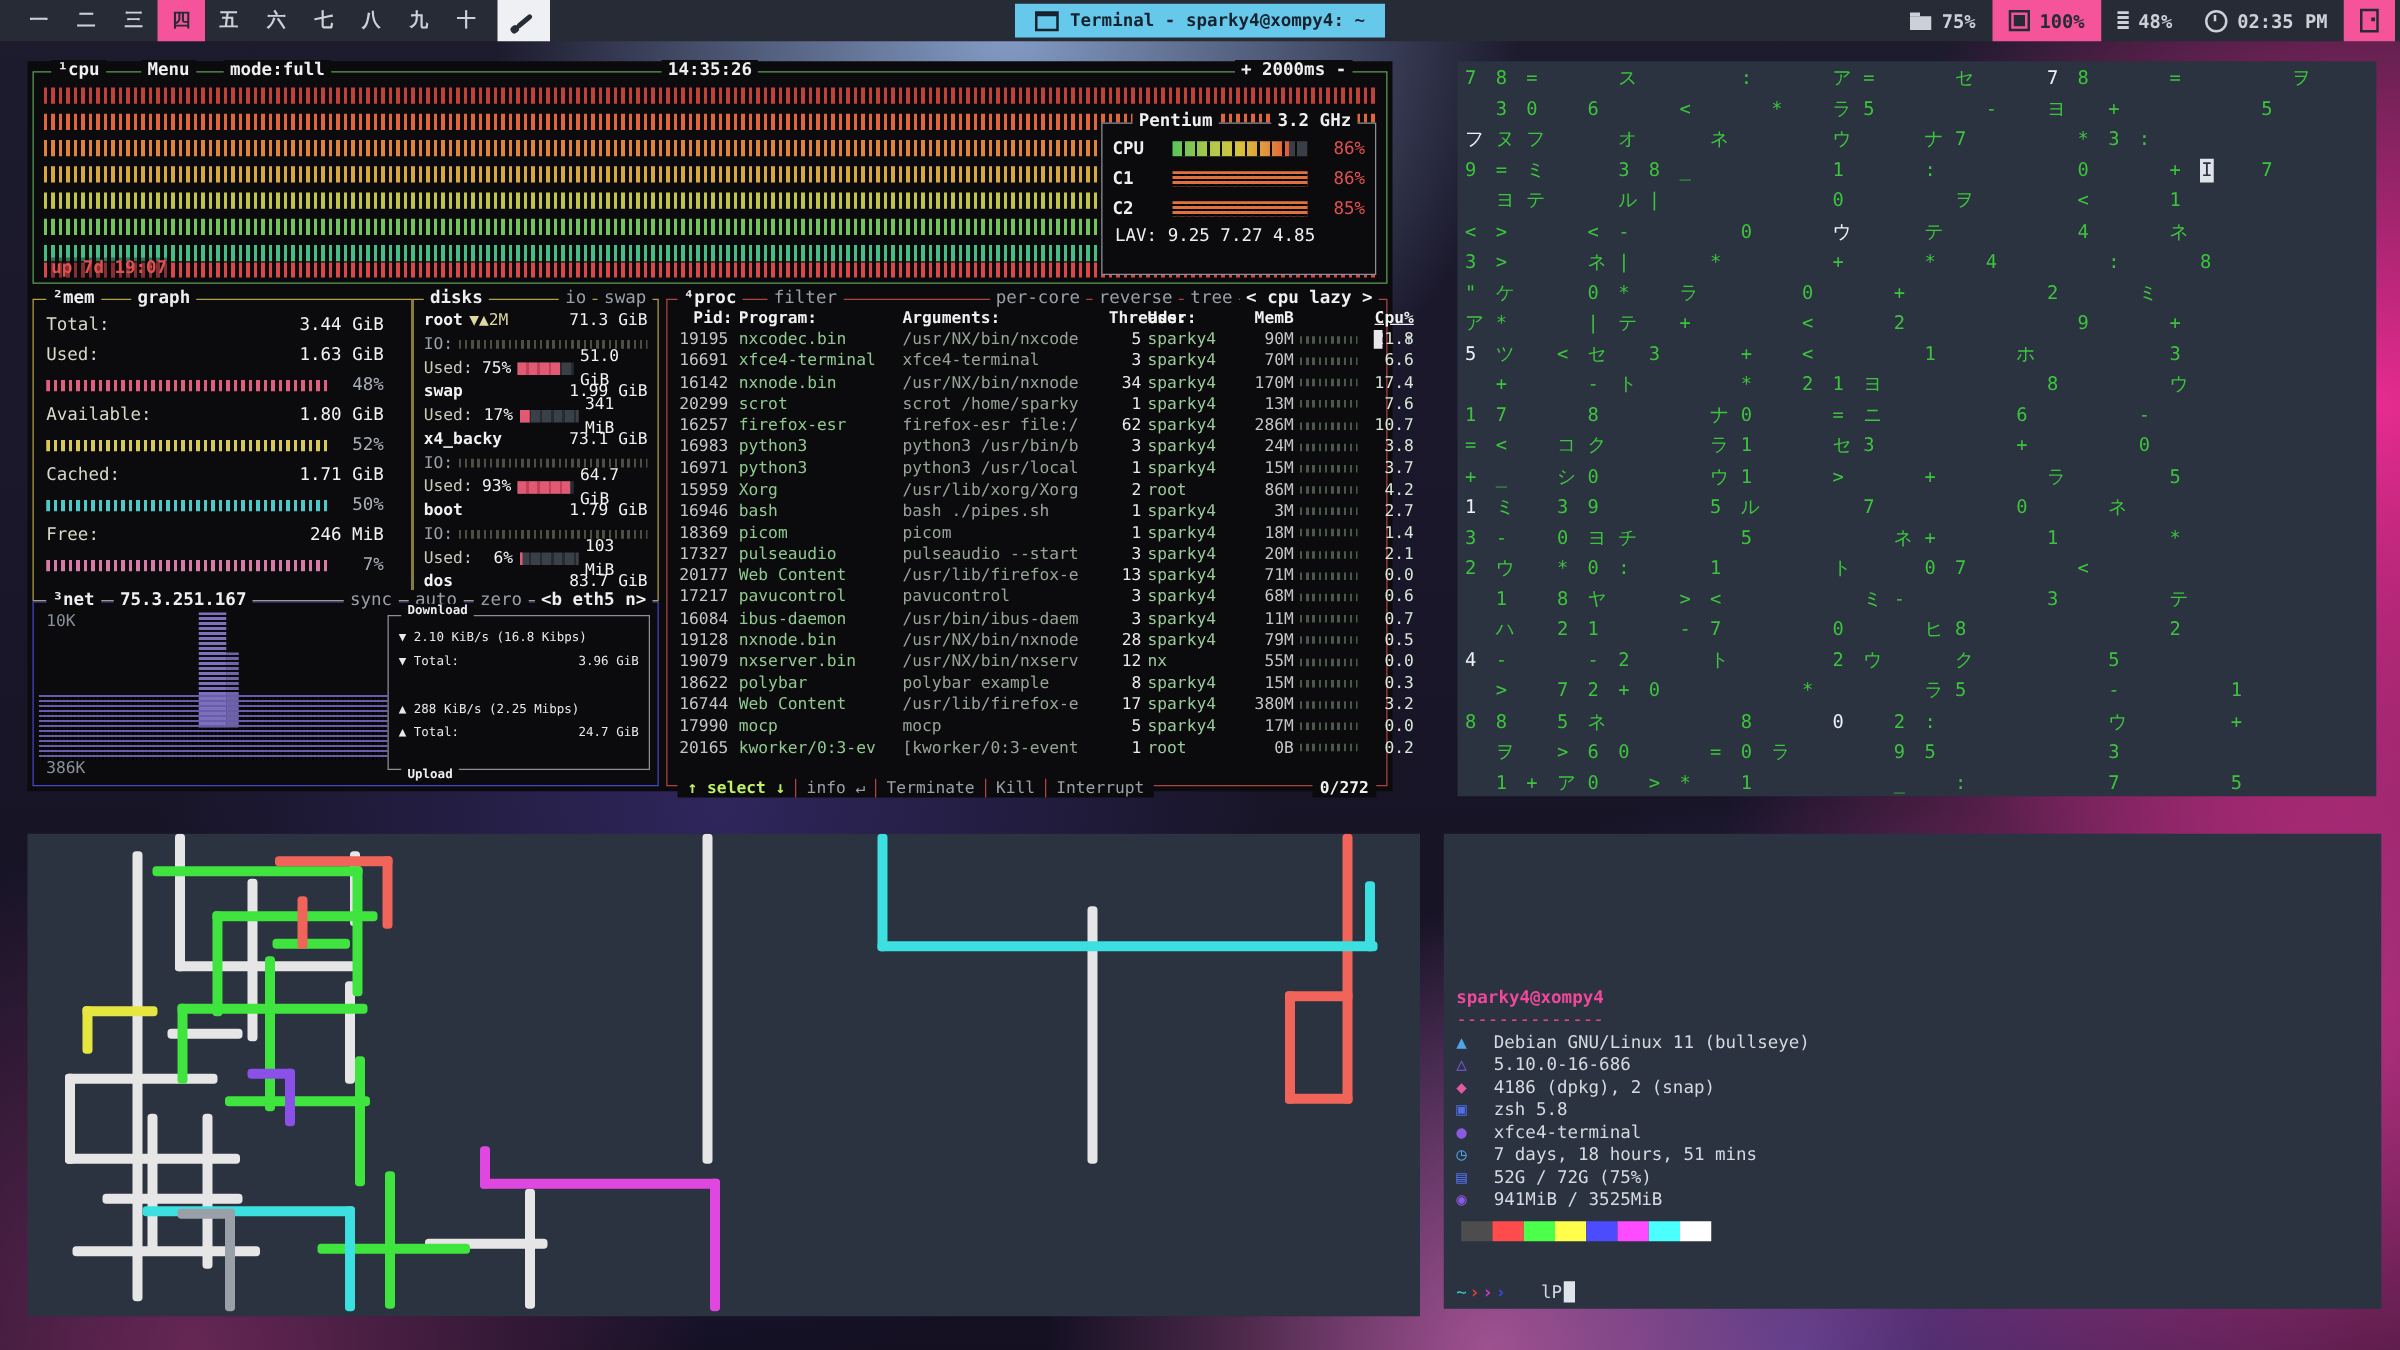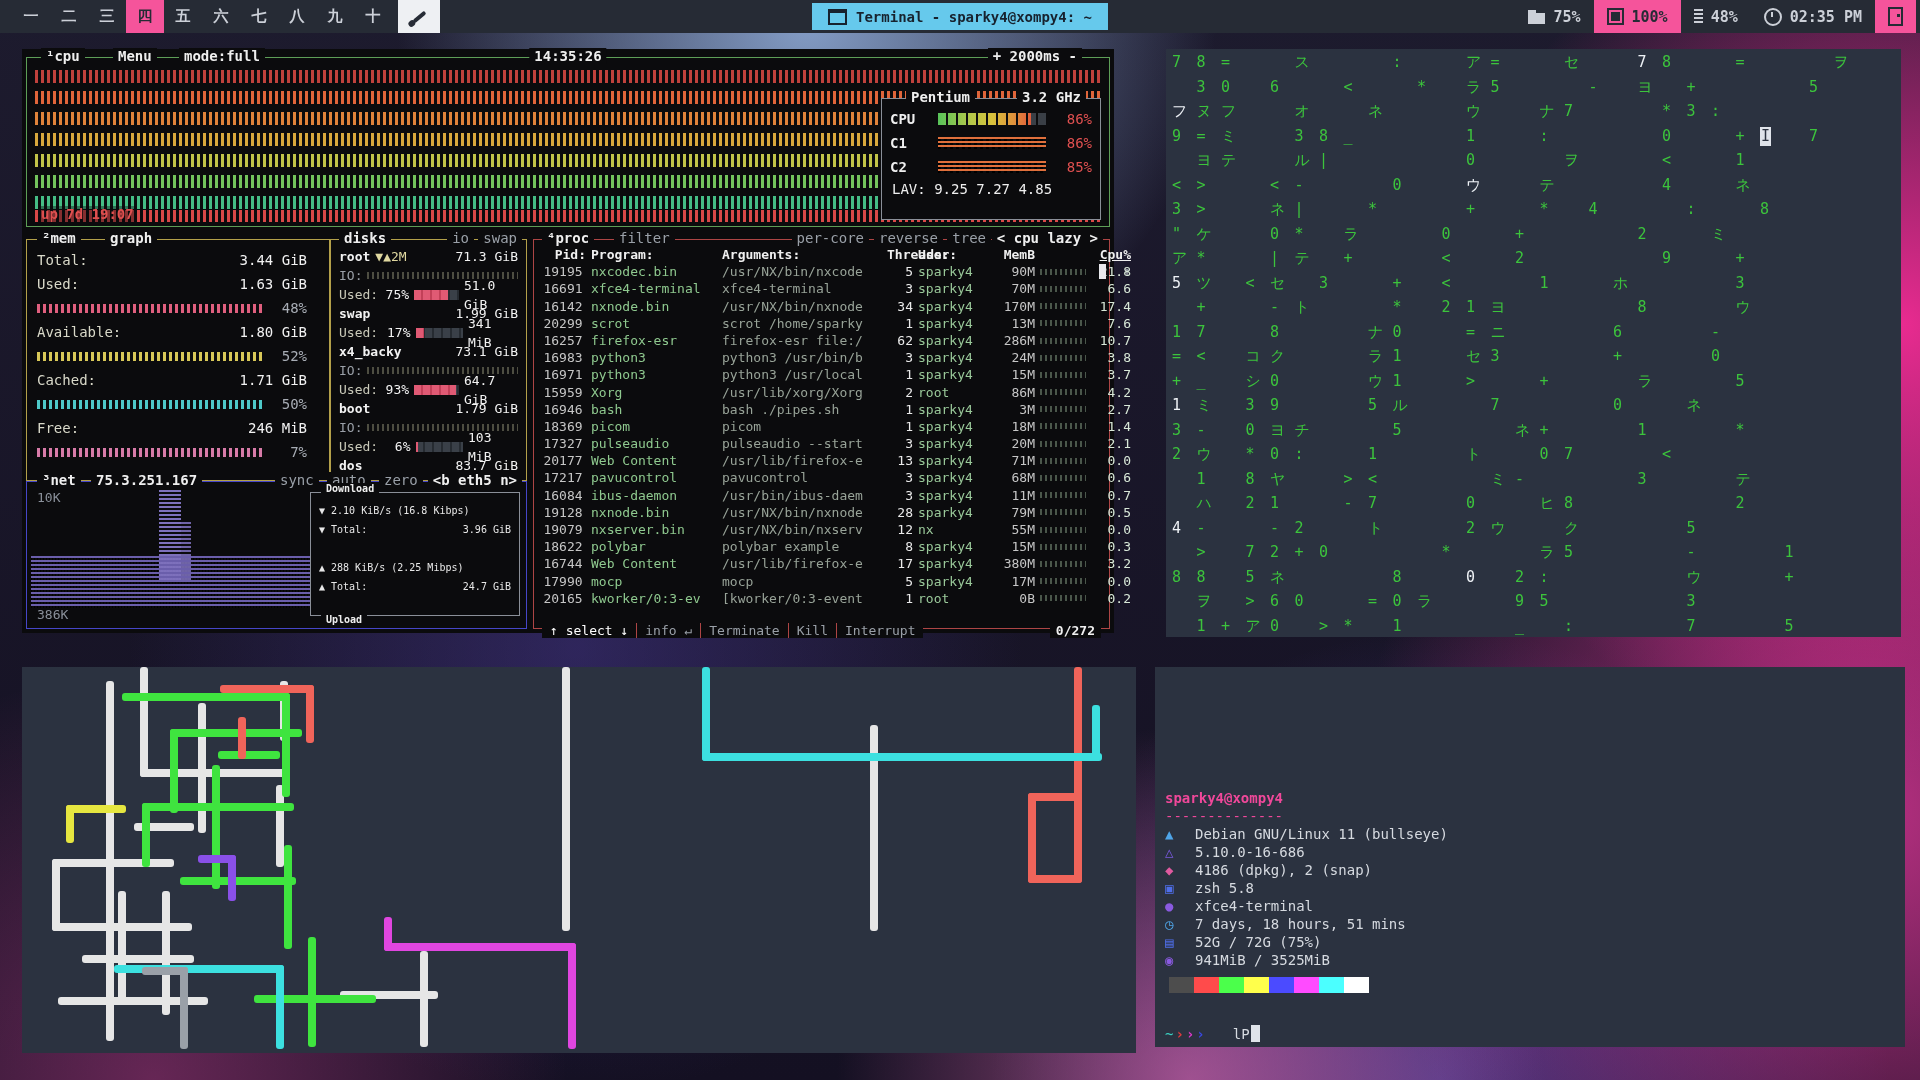--- a/index.html
+++ b/index.html
@@ -124,21 +124,21 @@
   .pprog{color:#8fc98f;overflow:hidden;white-space:nowrap;}
   .parg{color:#98a398;overflow:hidden;white-space:nowrap;}
   .pthr{text-align:right;color:#eaeaea;}
   .puser{color:#9ac99a;overflow:hidden;}
   .pmem{text-align:right;color:#c6c6c6;}
   .pdots{align-self:center;height:6px;background:repeating-linear-gradient(90deg,#5a6a5a 0 2px,transparent 2px 5px);opacity:.8;}
   .pcpu{text-align:right;color:#d8e8d8;}
   .pscroll{position:absolute;right:3px;top:24px;width:7px;height:15px;background:#e8e8ec;}
   .pfoot{position:absolute;left:8px;right:8px;bottom:-10px;display:flex;gap:0;background:transparent;font-size:13px;}
   .pfoot .fitem{background:#0b0b0d;padding:0 8px;color:#9aa0a8;border-left:1px solid #ad4545;cursor:pointer;}
-  .pfoot .fitem.first{color:#ffffff;font-weight:normal;border-left:none;}
+  .pfoot .fitem.first{color:#bef264;font-weight:bold;border-left:none;}
   .pfoot .count{margin-left:auto;background:#0b0b0d;padding:0 6px;color:#f0f0f0;font-weight:bold;}
   
   .mgrid{position:absolute;left:6px;top:4px;}
   .mline{height:24.5px;white-space:nowrap;}
   .mc{display:inline-block;width:24.5px;height:24.5px;color:#3cc43c;font-size:15px;vertical-align:top;}
   .mw{color:#eef2f6;}
   .mcursor{position:absolute;left:594px;top:78px;width:11px;height:19px;background:#dfe3ea;color:#2b3240;
      font-size:15px;text-align:center;line-height:19px;}
   
   .seg{position:absolute;border-radius:3px;}

